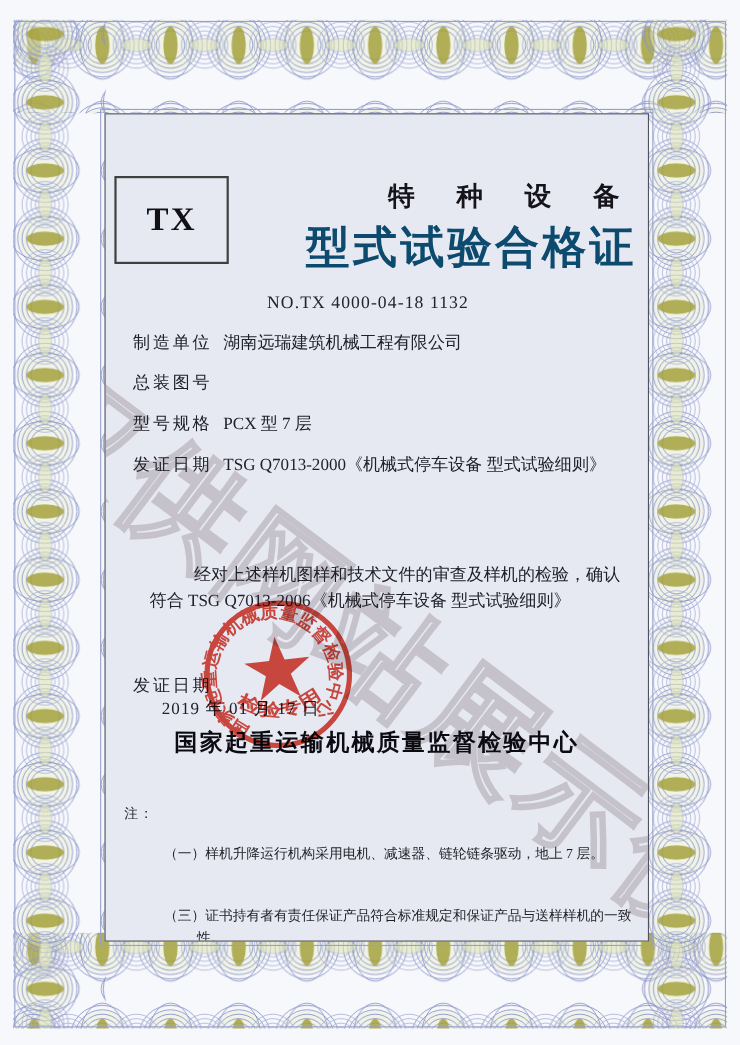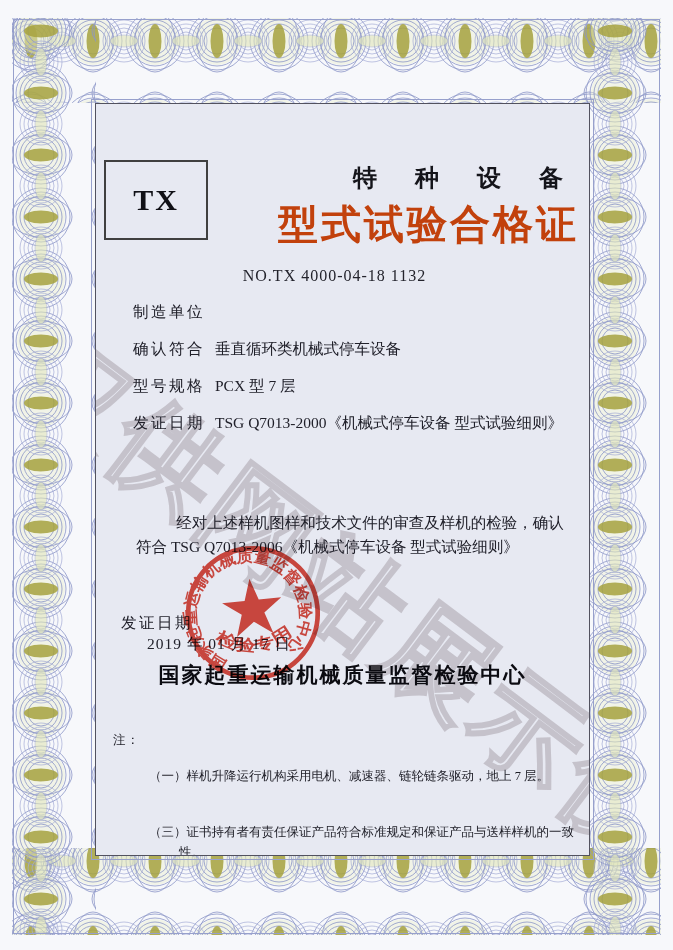--- a/index.html
+++ b/index.html
@@ -22,24 +22,24 @@
     pointer-events:none; z-index:1;
   }
   .header-row { position:absolute; top:56px; left:8px; right:10px; display:flex; z-index:2; }
   .tx-box {
     width:100px; height:76px; border:2px solid #404040; flex:none;
     display:flex; align-items:center; justify-content:center;
     font-size:30px; font-weight:700; letter-spacing:2px; color:#101016;
   }
   .title-col { flex:1; text-align:right; }
   .subtitle { font-size:24px; font-weight:600; letter-spacing:16px; text-indent:16px; color:#14141a; margin-top:2px; }
-  .main-title { font-size:40px; font-weight:700; letter-spacing:3px; color:#c2410c; margin-top:3px; }
+  .main-title { font-size:40px; font-weight:700; letter-spacing:3px; color:#0c4a6e; margin-top:3px; }
   .cert-no { position:absolute; top:163px; left:0; right:16px; text-align:center; font-size:16px; letter-spacing:1px; color:#23232c; z-index:2; }
   .fields { position:absolute; top:197px; left:25px; right:8px; z-index:2; }
-  .field-row { display:flex; margin-bottom:16px; font-size:15.5px; line-height:21px; color:#20202a;margin-left:12px; }
+  .field-row { display:flex; margin-bottom:16px; font-size:15.5px; line-height:21px; color:#20202a; }
   .field-label { flex:none; width:74px; letter-spacing:2.5px; }
   .field-value { margin-left:8px; white-space:nowrap; }
   .conclusion { position:absolute; top:407px; left:40px; right:14px; font-size:15.5px; line-height:24px; color:#20202a; text-indent:2.6em; z-index:2; }
   .date-row { position:absolute; top:509px; left:25px; display:flex; font-size:15.5px; color:#20202a; z-index:2;flex-direction:column; }
   .date-label { letter-spacing:2.5px; }
   .date-value { margin-left:26px; letter-spacing:1px; }
   .stamp { position:absolute; left:84px; top:436px; width:146px; height:146px; transform:rotate(-6deg); opacity:.9; mix-blend-mode:multiply; z-index:3; }
   .issuer { position:absolute; top:557px; left:0; right:0; text-align:center; font-size:21px; font-weight:700; letter-spacing:2px; color:#0b0b11; z-index:2; }
   .notes { position:absolute; top:626px; left:17px; right:10px; display:flex; font-size:12.5px; color:#1d1d26; z-index:2; }
   .notes-label { flex:none; letter-spacing:1px; line-height:20px; }
@@ -120,24 +120,24 @@
         <div class="subtitle">特 种 设 备</div>
         <div class="main-title">型式试验合格证</div>
       </div>
     </div>
 
     <div class="cert-no">NO.TX 4000-04-18 1132</div>
 
     <div class="fields">
       <div class="field-row">
         <span class="field-label">制造单位</span>
+        <span class="field-value">湖南远瑞建筑机械工程有限公司</span>
       </div>
       <div class="field-row">
-        <span class="field-label">确认符合</span>
-        <span class="field-value">垂直循环类机械式停车设备</span>
+        <span class="field-label">总装图号</span>
       </div>
       <div class="field-row">
         <span class="field-label">型号规格</span>
         <span class="field-value">PCX 型 7 层</span>
       </div>
       <div class="field-row">
         <span class="field-label">发证日期</span>
         <span class="field-value">TSG Q7013-2000《机械式停车设备 型式试验细则》</span>
       </div>
     </div>

